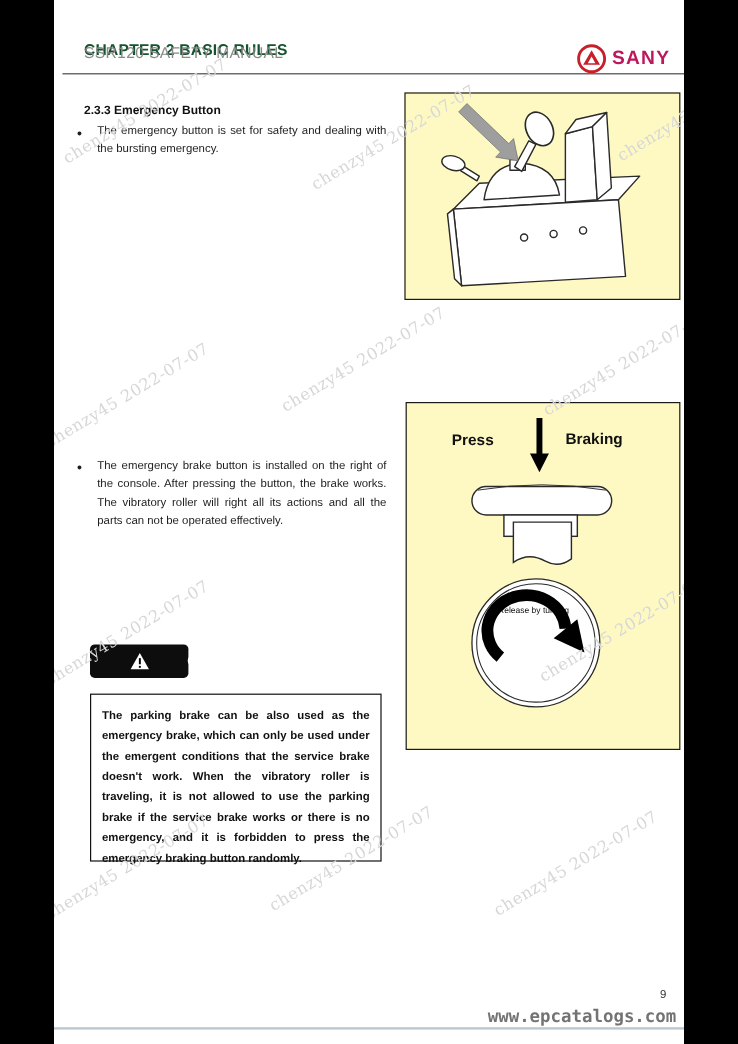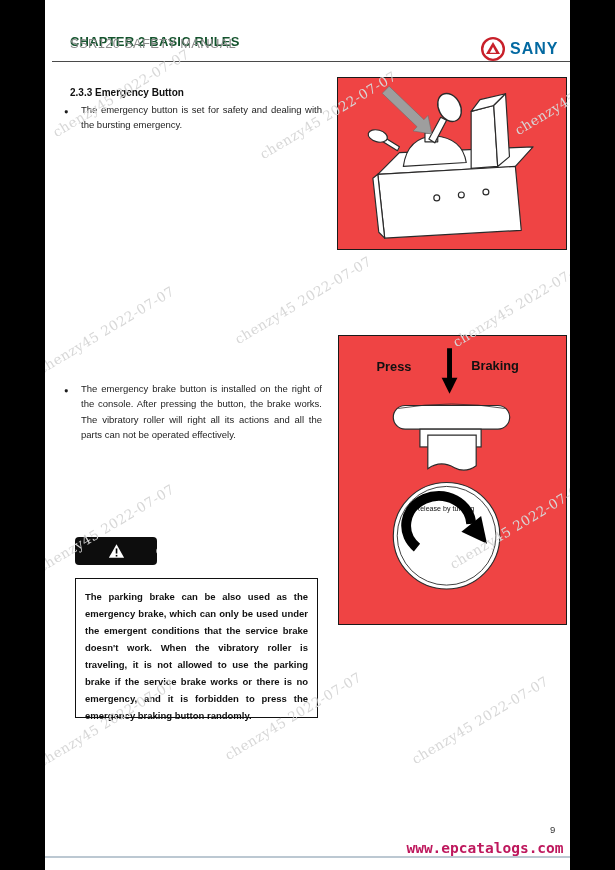--- a/index.html
+++ b/index.html
@@ -10,43 +10,43 @@
   .bar.left{left:0;} .bar.right{left:570px;}
   
   .wm{position:absolute;font-family:"DejaVu Serif",serif;font-size:13.5px;color:#d7d7d7;
       white-space:nowrap;transform:rotate(-31deg);transform-origin:0 100%;height:16px;
       z-index:6;letter-spacing:.5px;}
   
   .hdr-chapter{position:absolute;left:70px;top:34px;font-size:13px;font-weight:bold;color:#14532d;letter-spacing:.2px;}
   .hdr-manual{position:absolute;left:70px;top:36px;font-size:13px;color:#8a8a8a;letter-spacing:.3px;}
   .hdr-rule{position:absolute;left:52px;top:61px;width:518px;height:1px;background:#4a4a4a;}
   .logo{position:absolute;left:480px;top:36px;display:flex;align-items:center;gap:4px;}
-  .logo-text{font-size:16px;font-weight:bold;color:#0369a1;letter-spacing:1px;}
+  .logo-text{font-size:16px;font-weight:bold;color:#be185d;letter-spacing:1px;}
   
   .sec-title{position:absolute;left:70px;top:87px;font-size:10px;font-weight:bold;color:#111;}
   .blist{position:absolute;font-size:9.5px;line-height:15.3px;color:#1c1c1c;}
   .brow{display:flex;}
   .b-dot{width:17px;flex:0 0 17px;}
   .b-dot::before{content:"●";font-size:7.5px;position:relative;top:1px;}
   .b-text{flex:1;text-align:justify;}
   
   .caution-label{position:absolute;left:75px;top:537px;width:82px;height:28px;background:#0d0d0d;
       border-radius:4px;display:flex;align-items:center;gap:6px;padding-left:8px;box-sizing:border-box;z-index:4;}
   .caution-label span{color:#fff;font-size:10.5px;font-weight:bold;margin-left:25px;}
   .caution-box{position:absolute;left:75px;top:578px;width:243px;height:140px;border:1.5px solid #111;
       box-sizing:border-box;background:#fff;padding:9px 9px;z-index:4;}
   .caution-box .b-text2{font-size:9.5px;font-weight:bold;line-height:17px;text-align:justify;color:#111;}
   
-  .fig{position:absolute;border:1.2px solid #1a1a1a;background:#ef4444;box-sizing:border-box;}
+  .fig{position:absolute;border:1.2px solid #1a1a1a;background:#fef9c3;box-sizing:border-box;}
   .fig1{left:337px;top:77px;width:230px;height:173px;}
   .fig2{left:338px;top:335px;width:229px;height:290px;}
   
   .pagenum{position:absolute;left:550px;top:824px;font-size:9.5px;color:#333;}
   .site{position:absolute;left:400px;top:840px;width:170px;text-align:center;
-        font-family:"DejaVu Sans Mono",monospace;font-weight:bold;font-size:14.5px;color:#be185d;cursor:pointer;}
+        font-family:"DejaVu Sans Mono",monospace;font-weight:bold;font-size:14.5px;color:#737373;cursor:pointer;}
   .foot-line{position:absolute;left:0;top:856px;width:615px;height:2px;background:#bcc8d2;}
   svg text{font-family:"Liberation Sans",sans-serif;}
 </style>
 </head>
 <body>
 
 <div class="page">
 
   <div class="wm" style="left:58px;top:124px">chenzy45 2022-07-07</div>
   <div class="wm" style="left:265px;top:146px">chenzy45 2022-07-07</div>

